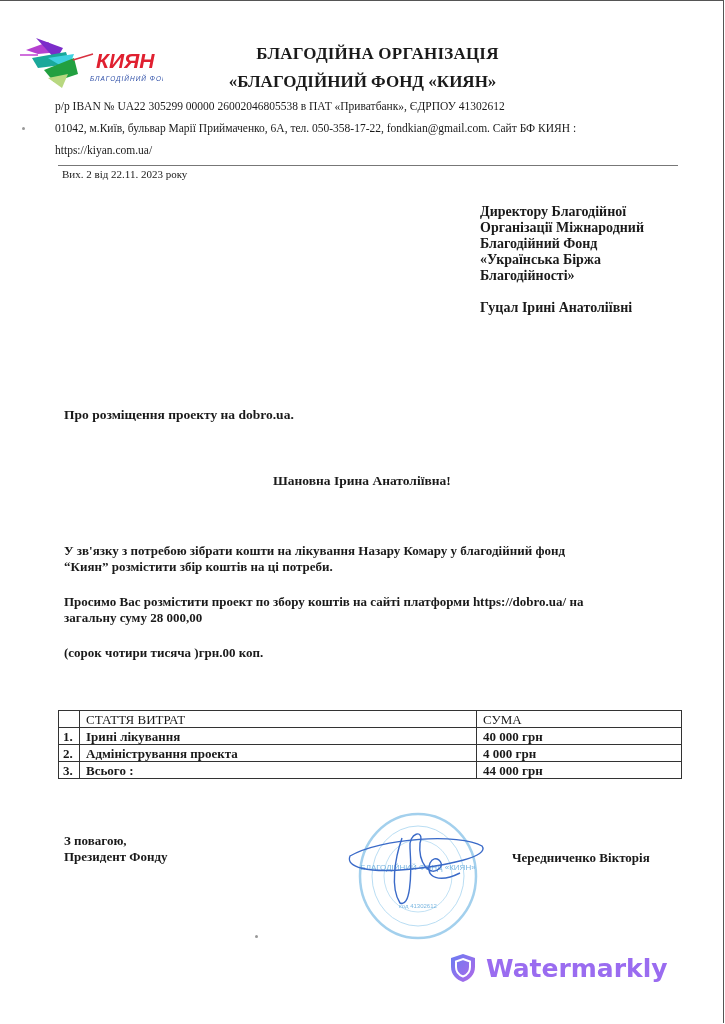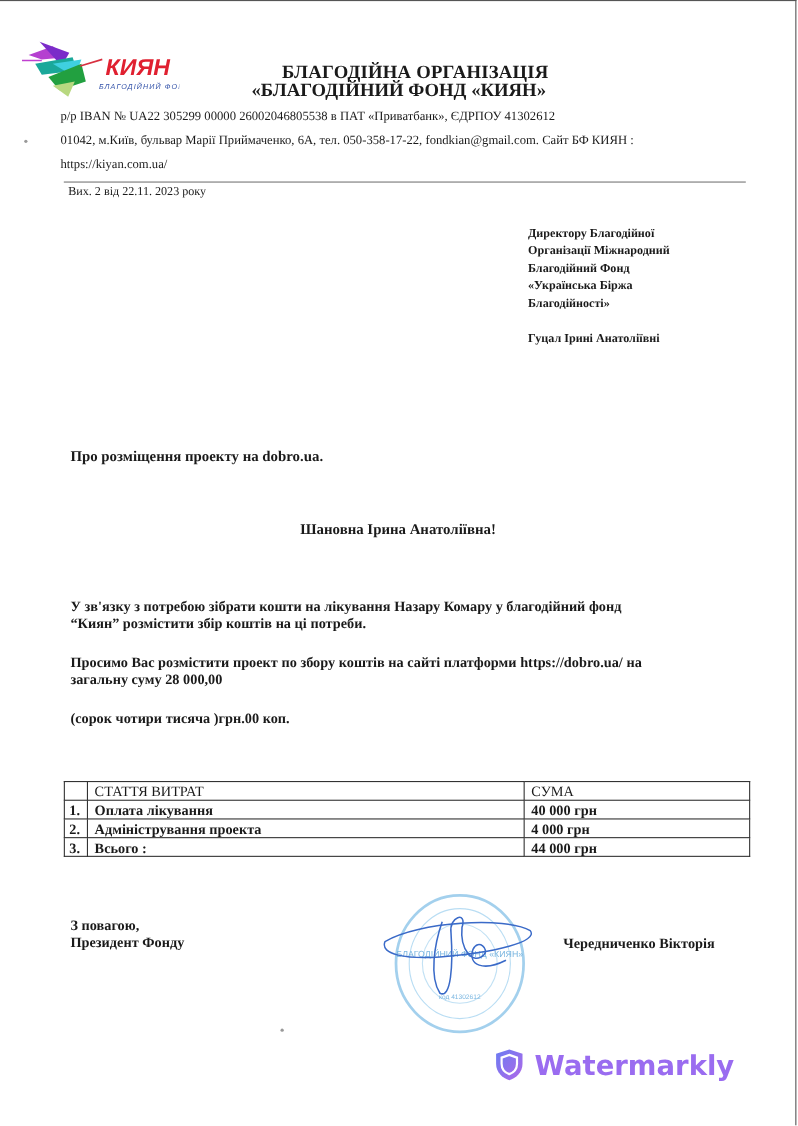--- a/index.html
+++ b/index.html
@@ -1,25 +1,25 @@
 <!DOCTYPE html>
 <html><head>
 <meta charset="utf-8">
 <style>
   html, body { margin:0; padding:0; }
   body { width:725px; height:1024px; background:#ffffff; position:relative; overflow:hidden; font-family:"Liberation Serif", serif; color:#1a1a1a; }
   .frame { position:absolute; left:0; top:0; width:723px; height:1022px; border-top:1px solid #555; border-right:1px solid #555; }
   .logo { position:absolute; left:18px; top:30px; width:145px; height:60px; }
   .logo svg { width:145px; height:60px; }
-  .org1 { position:absolute; left:0; width:725px; top:44px; text-align:center; font-weight:bold; font-size:17px; letter-spacing:0.2px; padding-left:30px; box-sizing:border-box;margin-top:12px; }
+  .org1 { position:absolute; left:0; width:725px; top:44px; text-align:center; font-weight:bold; font-size:17px; letter-spacing:0.2px; padding-left:30px; box-sizing:border-box; }
   .org2 { position:absolute; left:0; width:725px; top:72px; text-align:center; font-weight:bold; font-size:17px; box-sizing:border-box; }
   .hdr-line { position:absolute; left:0; width:725px; font-size:11.5px; padding-left:55px; box-sizing:border-box; }
   .rule { position:absolute; left:58px; top:165px; width:620px; height:0; border-top:1px solid #777; }
   .outno { position:absolute; left:62px; top:168px; font-size:11px; }
-  .addressee { position:absolute; left:480px; top:204px; font-weight:bold; font-size:11px; line-height:16px; }
+  .addressee { position:absolute; left:480px; top:204px; font-weight:bold; font-size:14px; line-height:16px; }
   .addressee .gap { height:16px; }
   .subject { position:absolute; left:64px; top:407px; font-weight:bold; font-size:13.5px; }
   .greeting { position:absolute; left:273px; top:473px; font-weight:bold; font-size:13.5px; }
   .para { position:absolute; left:64px; font-weight:bold; font-size:13px; line-height:16px; width:610px; }
   table.costs { position:absolute; left:58px; top:710px; width:624px; border-collapse:collapse; font-size:13px; }
   table.costs td { border:1px solid #333; height:16px; padding:0 6px; font-weight:bold; line-height:15px; }
   table.costs td.num { width:12px; text-align:left; padding:0 4px; }
   table.costs td.amt { width:192px; }
   table.costs tr.head td { font-weight:normal; }
   .regards { position:absolute; left:64px; top:833px; font-weight:bold; font-size:13px; line-height:16px; }
@@ -83,21 +83,21 @@
 
 <table class="costs">
   <tbody>
       <tr class="head">
     <td class="num"></td>
     <td>СТАТТЯ ВИТРАТ</td>
     <td class="amt">СУМА</td>
   </tr>
   <tr>
     <td class="num">1.</td>
-    <td>Оплата лікування</td>
+    <td>Ірині лікування</td>
     <td class="amt">40 000 грн</td>
   </tr>
   <tr>
     <td class="num">2.</td>
     <td>Адміністрування проекта</td>
     <td class="amt">4 000 грн</td>
   </tr>
   <tr>
     <td class="num">3.</td>
     <td>Всього :</td>

